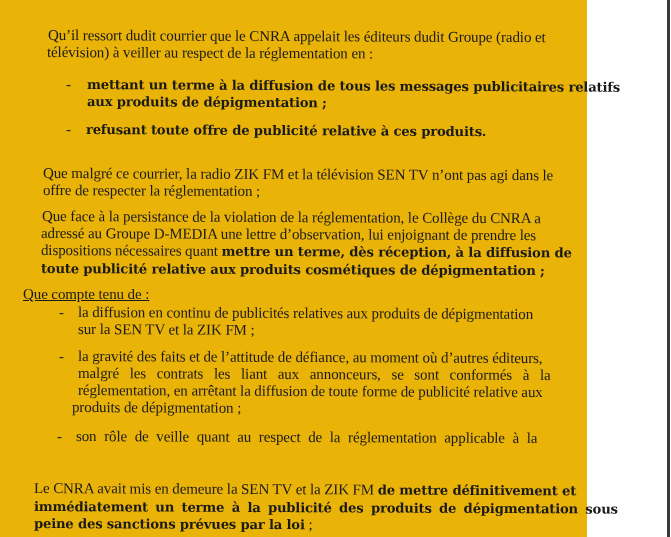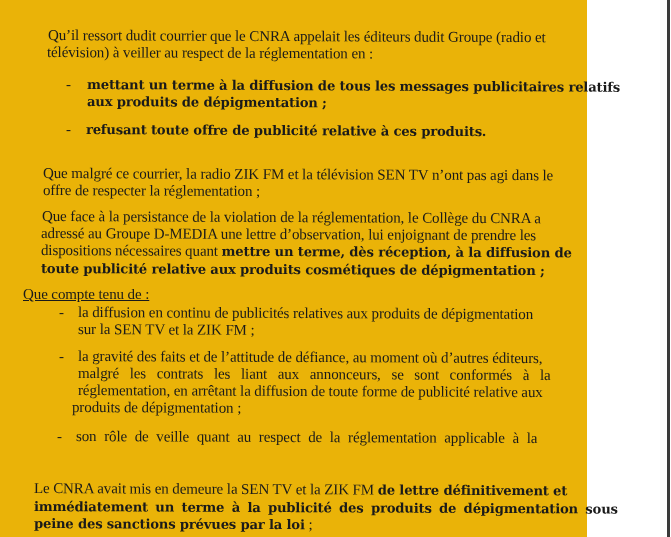--- a/index.html
+++ b/index.html
@@ -52,21 +52,21 @@
   <div class="dash" style="left:59px;top:348px;">-</div>
   <div class="ln" style="left:78px;top:348px;transform:rotate(0.25deg);">la gravité des faits et de l’attitude de défiance, au moment où d’autres éditeurs,</div>
   <div class="ln" style="left:78px;top:365px;transform:rotate(0.25deg);word-spacing:7px;">malgré les contrats les liant aux annonceurs, se sont conformés à la</div>
   <div class="ln" style="left:78px;top:382px;transform:rotate(0.25deg);">réglementation, en arrêtant la diffusion de toute forme de publicité relative aux</div>
   <div class="ln" style="left:72px;top:399px;transform:rotate(0.25deg);">produits de dépigmentation ;</div>
 
   <div class="dash" style="left:57px;top:428px;">-</div>
   <div class="ln" style="left:76px;top:428px;transform:rotate(0.25deg);word-spacing:4px;">son rôle de veille quant au respect de la réglementation applicable à la</div>
 
   <div class="ln" style="left:34px;top:480px;transform:rotate(0.25deg);">
-    <span>Le CNRA avait mis en demeure la SEN TV et la ZIK FM </span><span class="b">de lettre définitivement et</span>
+    <span>Le CNRA avait mis en demeure la SEN TV et la ZIK FM </span><span class="b">de mettre définitivement et</span>
   </div>
   <div class="ln b" style="left:34px;top:498px;transform:rotate(0.25deg);word-spacing:3px;">immédiatement un terme à la publicité des produits de dépigmentation sous</div>
   <div class="ln" style="left:34px;top:515px;transform:rotate(0.25deg);">
     <span class="b">peine des sanctions prévues par la loi</span><span> ;</span>
   </div>
 
   <div class="edge"></div>
 </div>
 
 </body></html>

